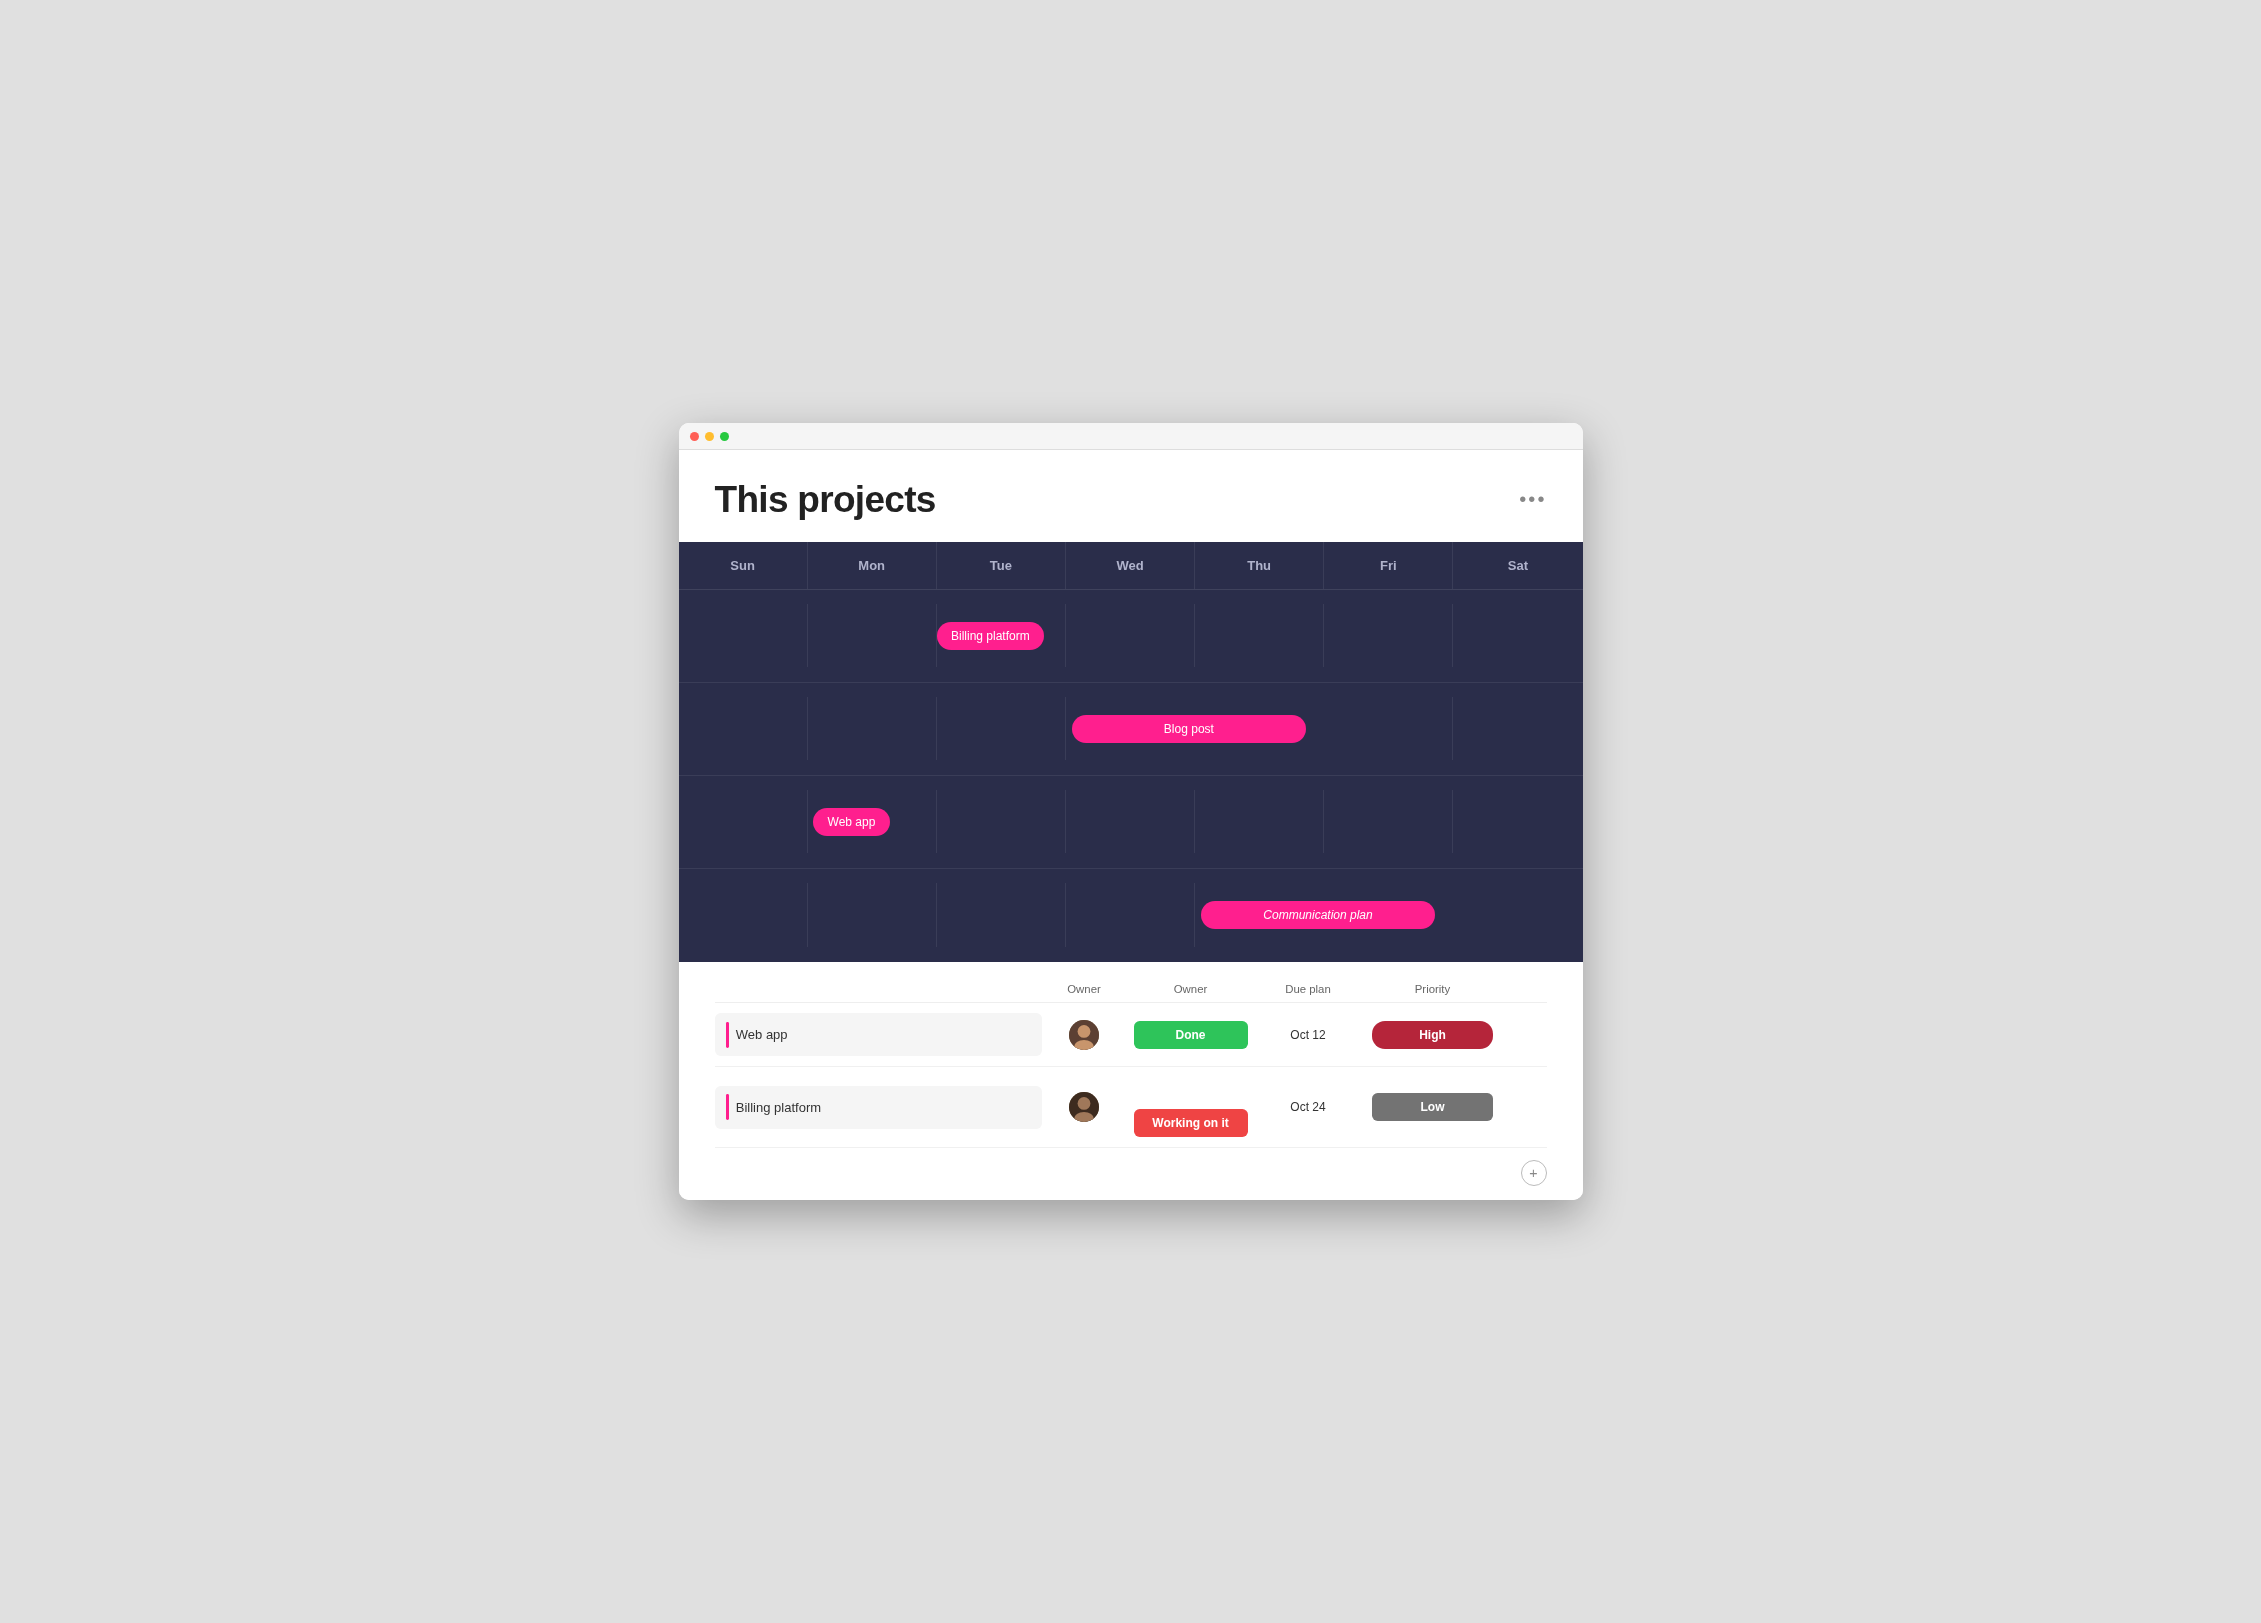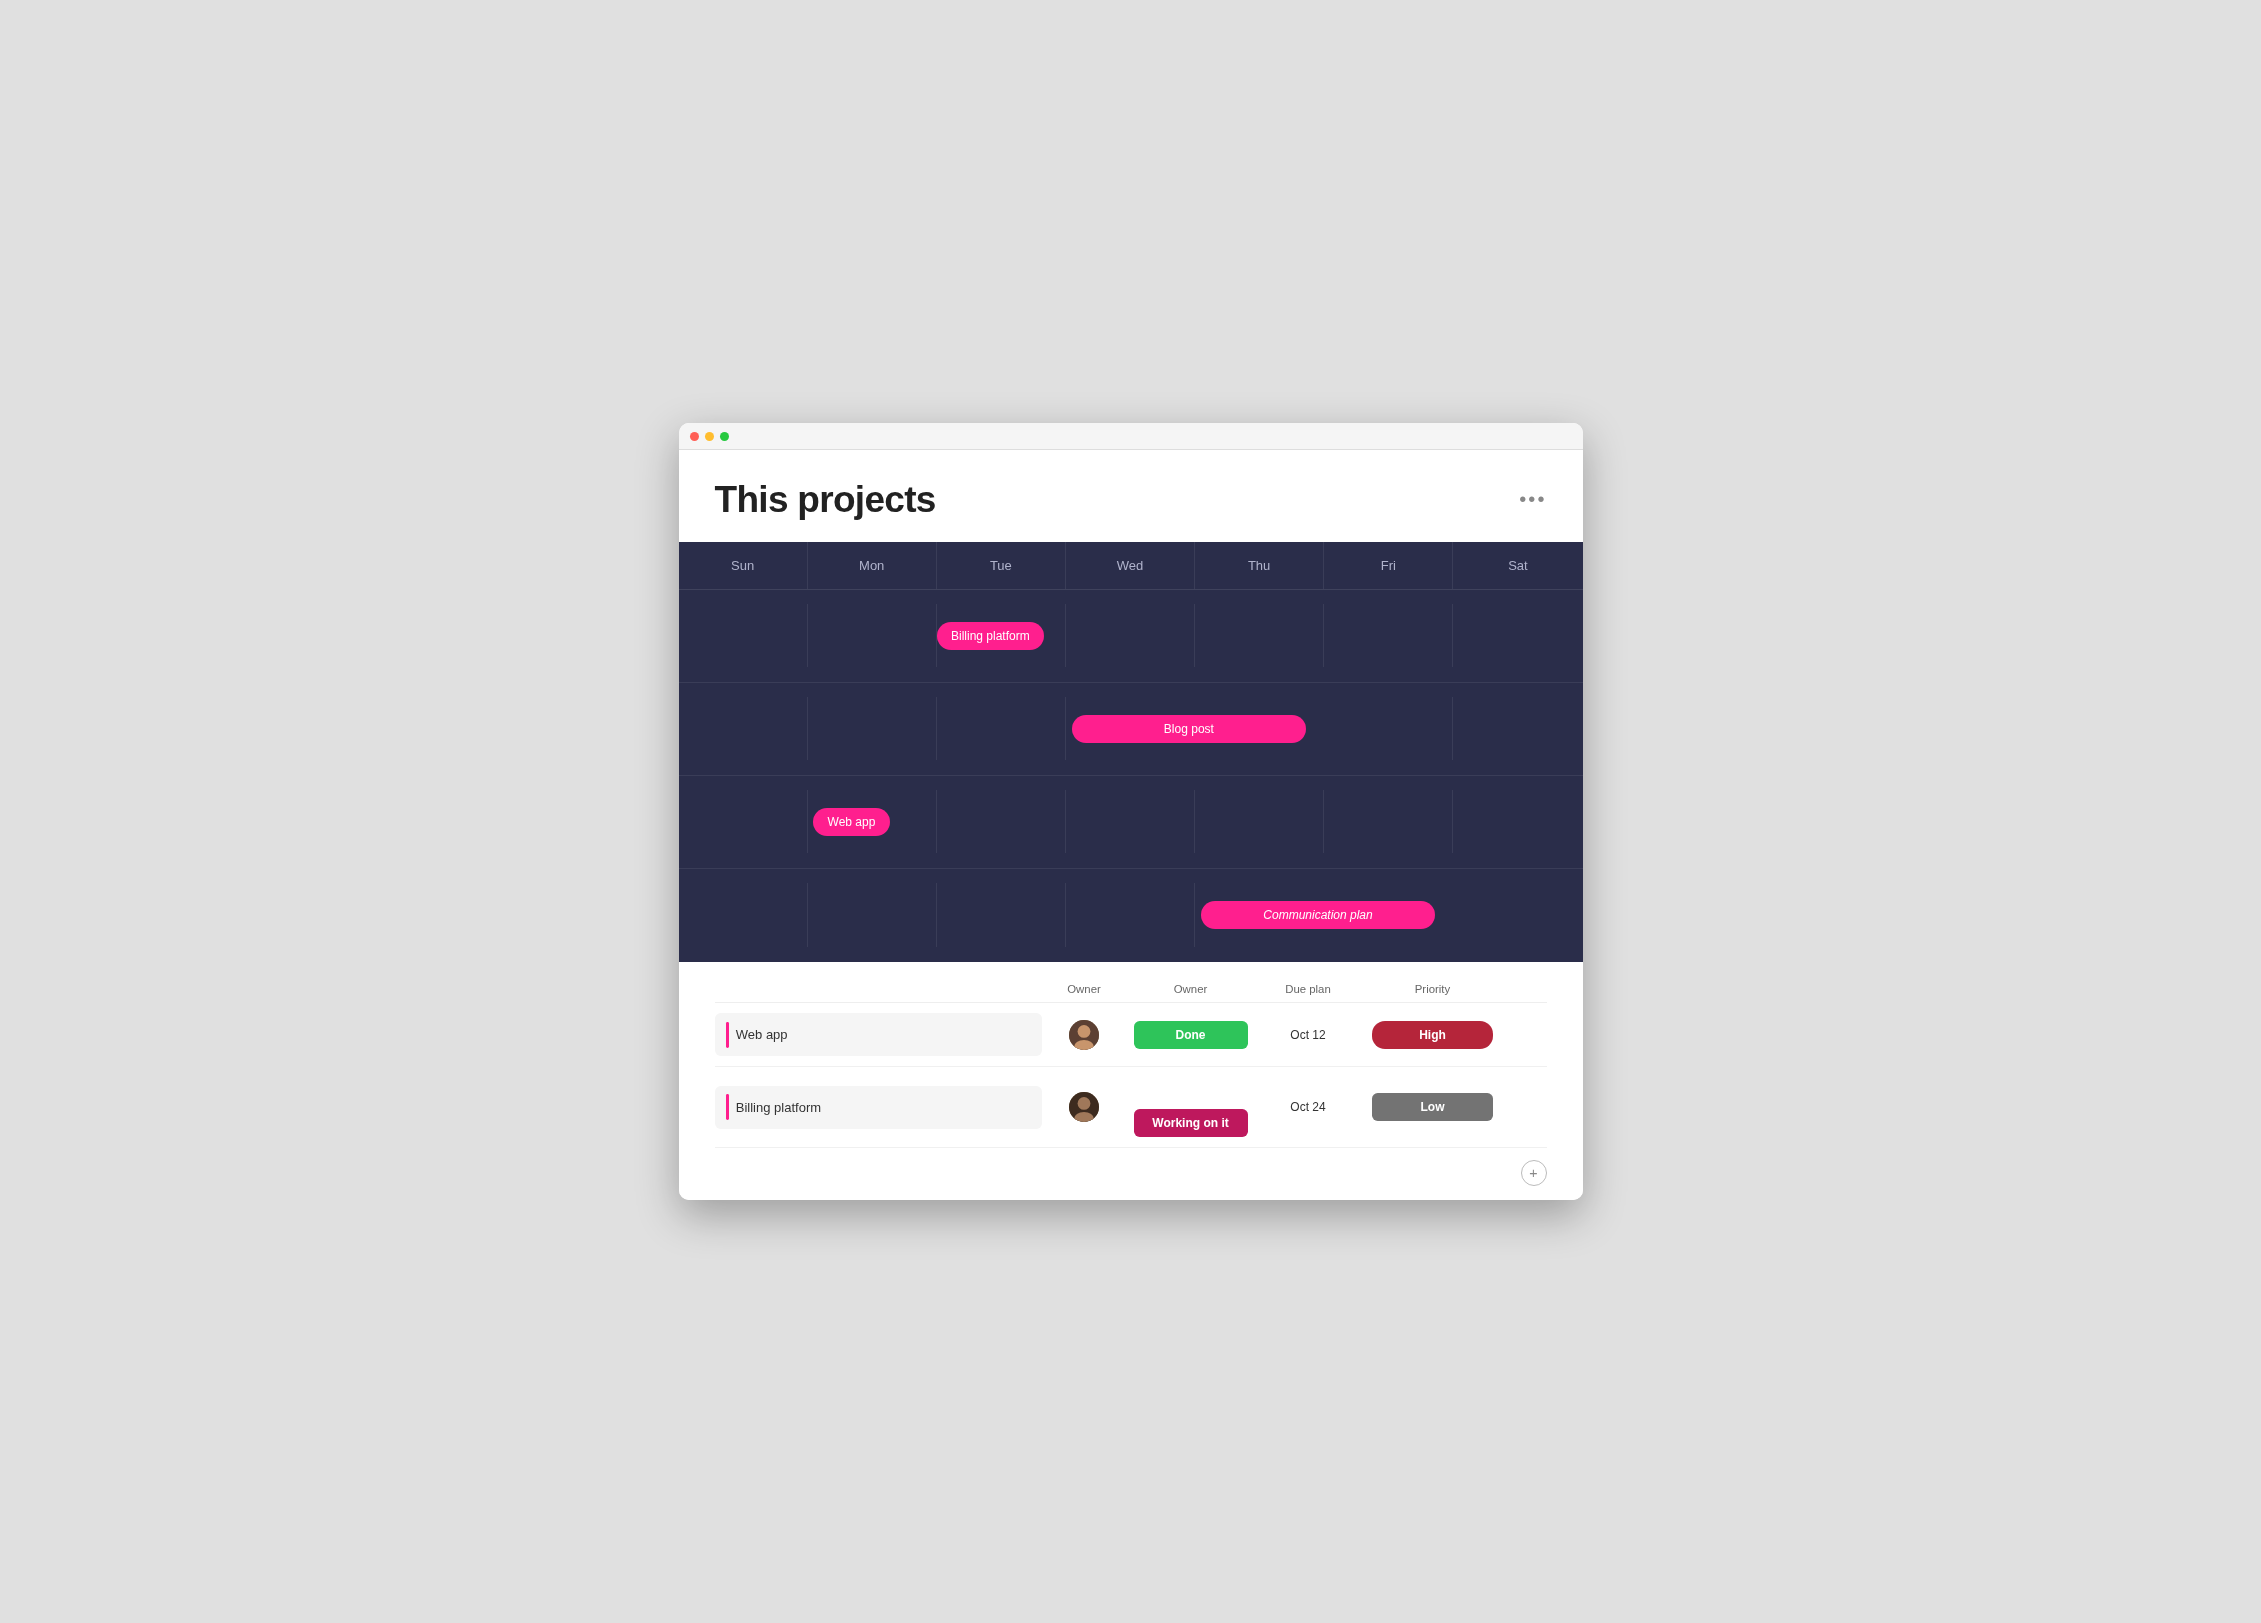--- a/index.html
+++ b/index.html
@@ -68,21 +68,21 @@
     .cal-header {
       display: grid;
       grid-template-columns: repeat(7, 1fr);
       border-bottom: 0.7px solid rgba(255,255,255,0.1);
     }
     .cal-day-label {
       text-align: center;
       padding: 15.7px 0;
       color: #b0b3cc;
       font-size: 13px;
-      font-weight: 400;
+      font-weight: 700;
       border-right: 0.7px solid rgba(255,255,255,0.08);
     }
     .cal-day-label:last-child { border-right: none; }
 
     
     .event-pill {
       background: #ff1f8e;
       color: #fff;
       border-radius: 36px;
       padding: 7.1px 14.2px;
@@ -171,21 +171,21 @@
     .status-badge {
       border-radius: 5.7px;
       padding: 7.1px 0;
       text-align: center;
       font-size: 12px;
       font-weight: 600;
       color: #fff;
       width: 114px;
     }
     .status-done { background: #2ec45a; }
-    .status-working { background: #be185d; margin-top: 32px; }
+    .status-working { background: #ef4444; margin-top: 32px; }
 
     .priority-badge {
       border-radius: 5.7px;
       padding: 7.1px 0;
       text-align: center;
       font-size: 12px;
       font-weight: 600;
       color: #fff;
       width: 121px;
     }

